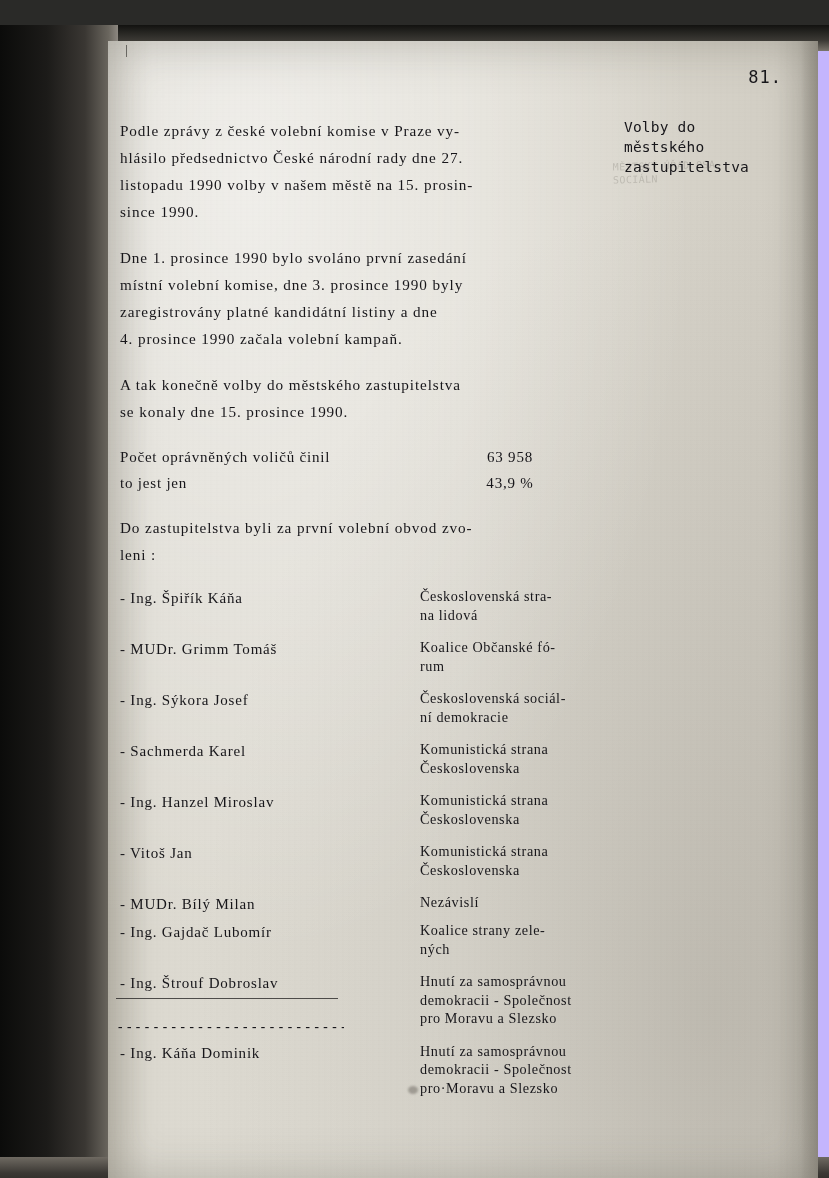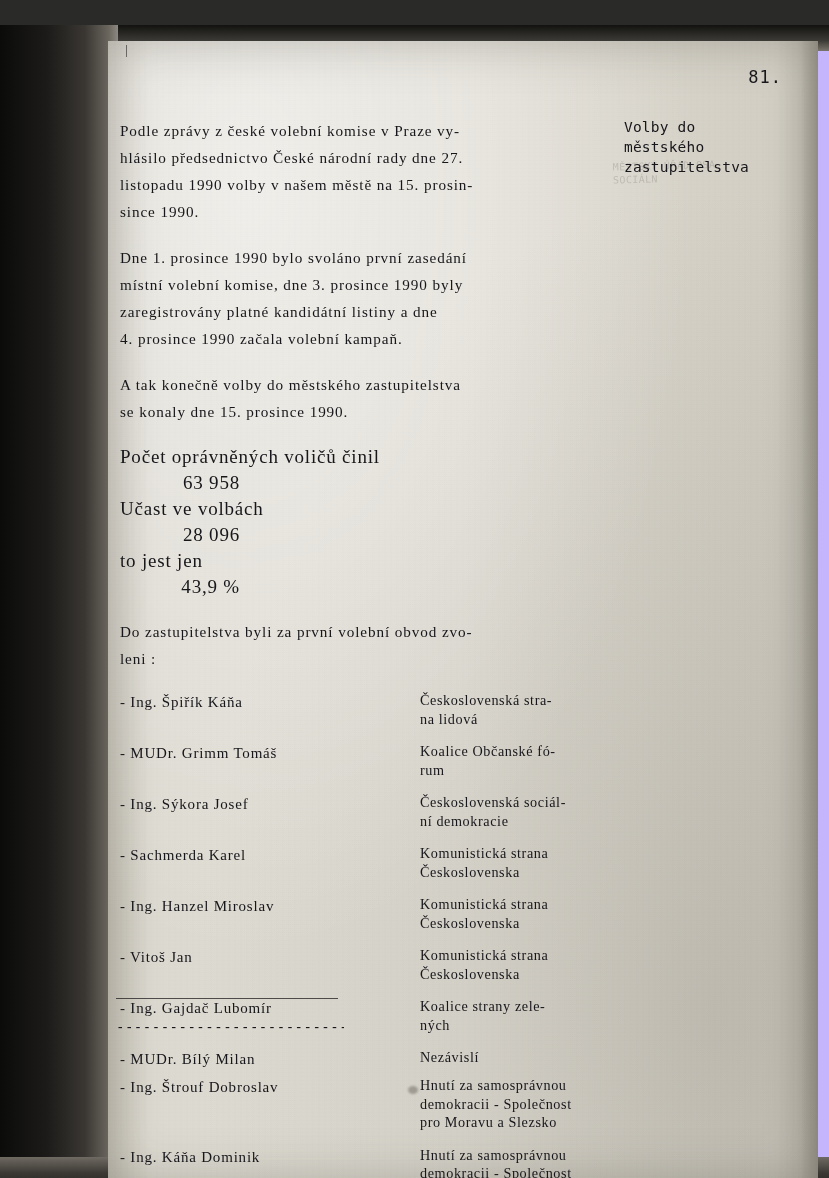--- a/index.html
+++ b/index.html
@@ -103,27 +103,26 @@
     letter-spacing: 0.9px;
     margin: 0 0 19px 0;
     white-space: pre-wrap;
   }
   .stats {
     margin: 4px 0 18px 0;
     width: 500px;
   }
   .stat-row {
     display: flex;
-    font-size: 19px;
+    font-size: 15px;
     line-height: 26px;
     letter-spacing: 0.8px;
-    flex-direction: column;
   }
   .stat-label { width: 330px; }
-  .stat-value { width: 120px; text-align: right; }
+  .stat-value { width: 120px; text-align: center; }
   .elected {
     margin-top: 6px;
     width: 560px;
   }
   .elected-row {
     display: flex;
     margin-bottom: 14px;
   }
   .elected-name {
     width: 300px;
@@ -228,24 +227,20 @@
 4. prosince 1990 začala volební kampaň.</p>
         <p class="para">A tak konečně volby do městského zastupitelstva
 se konaly dne 15. prosince 1990.</p>
 
         <div class="stats">
           <div class="stat-row">
             <div class="stat-label">Počet oprávněných voličů činil</div>
             <div class="stat-value">63 958</div>
           </div>
           <div class="stat-row">
-            <div class="stat-label">Učast ve volbách</div>
-            <div class="stat-value">28 096</div>
-          </div>
-          <div class="stat-row">
             <div class="stat-label">to jest jen</div>
             <div class="stat-value">43,9 %</div>
           </div>
         </div>
 
         <p class="para">Do zastupitelstva byli za první volební obvod zvo-
 leni :</p>
 
         <div class="elected">
           <div class="elected-row">
@@ -271,28 +266,28 @@
           <div class="elected-row">
             <div class="elected-name">- Ing. Hanzel Miroslav</div>
             <div class="elected-party">Komunistická strana
 Československa</div>
           </div>
           <div class="elected-row">
             <div class="elected-name">- Vitoš Jan</div>
             <div class="elected-party">Komunistická strana
 Československa</div>
           </div>
+          <div class="elected-row" style="margin-bottom:6px;">
+            <div class="elected-name">- MUDr. Bílý Milan</div>
+            <div class="elected-party">Nezávislí</div>
+          </div>
           <div class="elected-row">
             <div class="elected-name">- Ing. Gajdač Lubomír</div>
             <div class="elected-party">Koalice strany zele-
    ných</div>
-          </div>
-          <div class="elected-row" style="margin-bottom:6px;">
-            <div class="elected-name">- MUDr. Bílý Milan</div>
-            <div class="elected-party">Nezávislí</div>
           </div>
           <div class="elected-row">
             <div class="elected-name">- Ing. Štrouf Dobroslav</div>
             <div class="elected-party">Hnutí za samosprávnou
    demokracii - Společnost
   pro Moravu a Slezsko</div>
           </div>
           <div class="elected-row">
             <div class="elected-name">- Ing. Káňa Dominik</div>
             <div class="elected-party">Hnutí za samosprávnou

